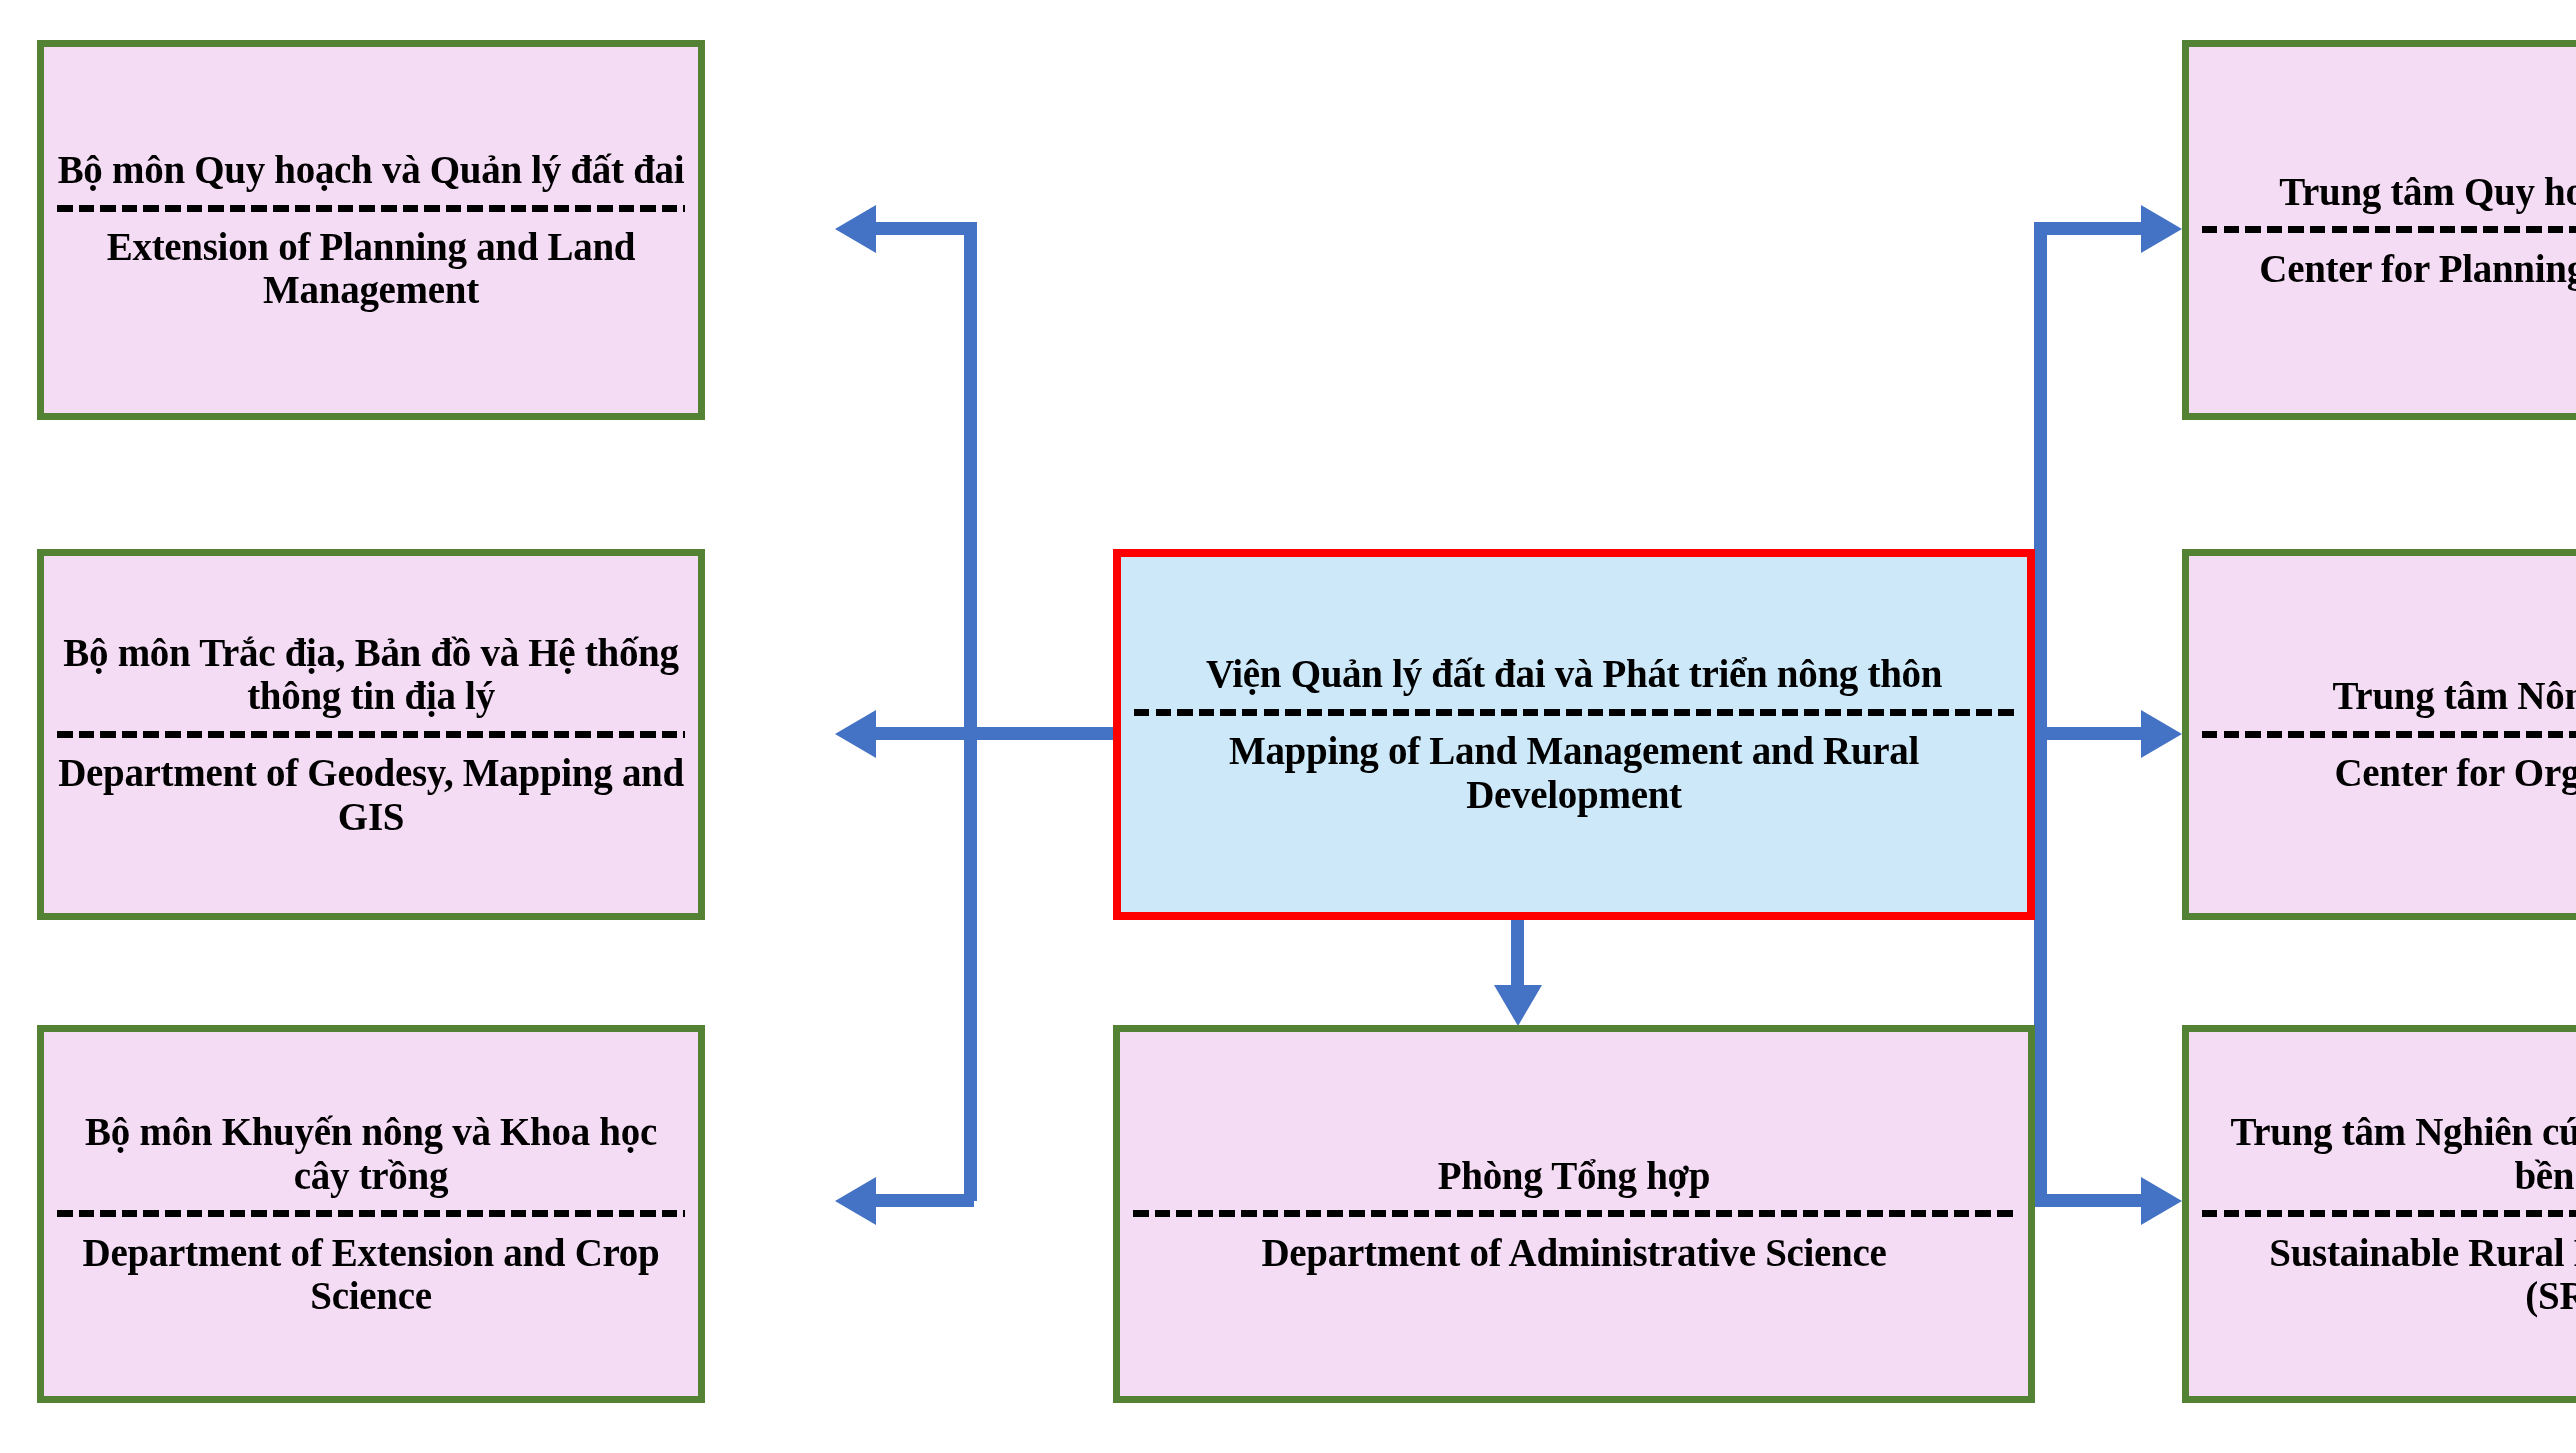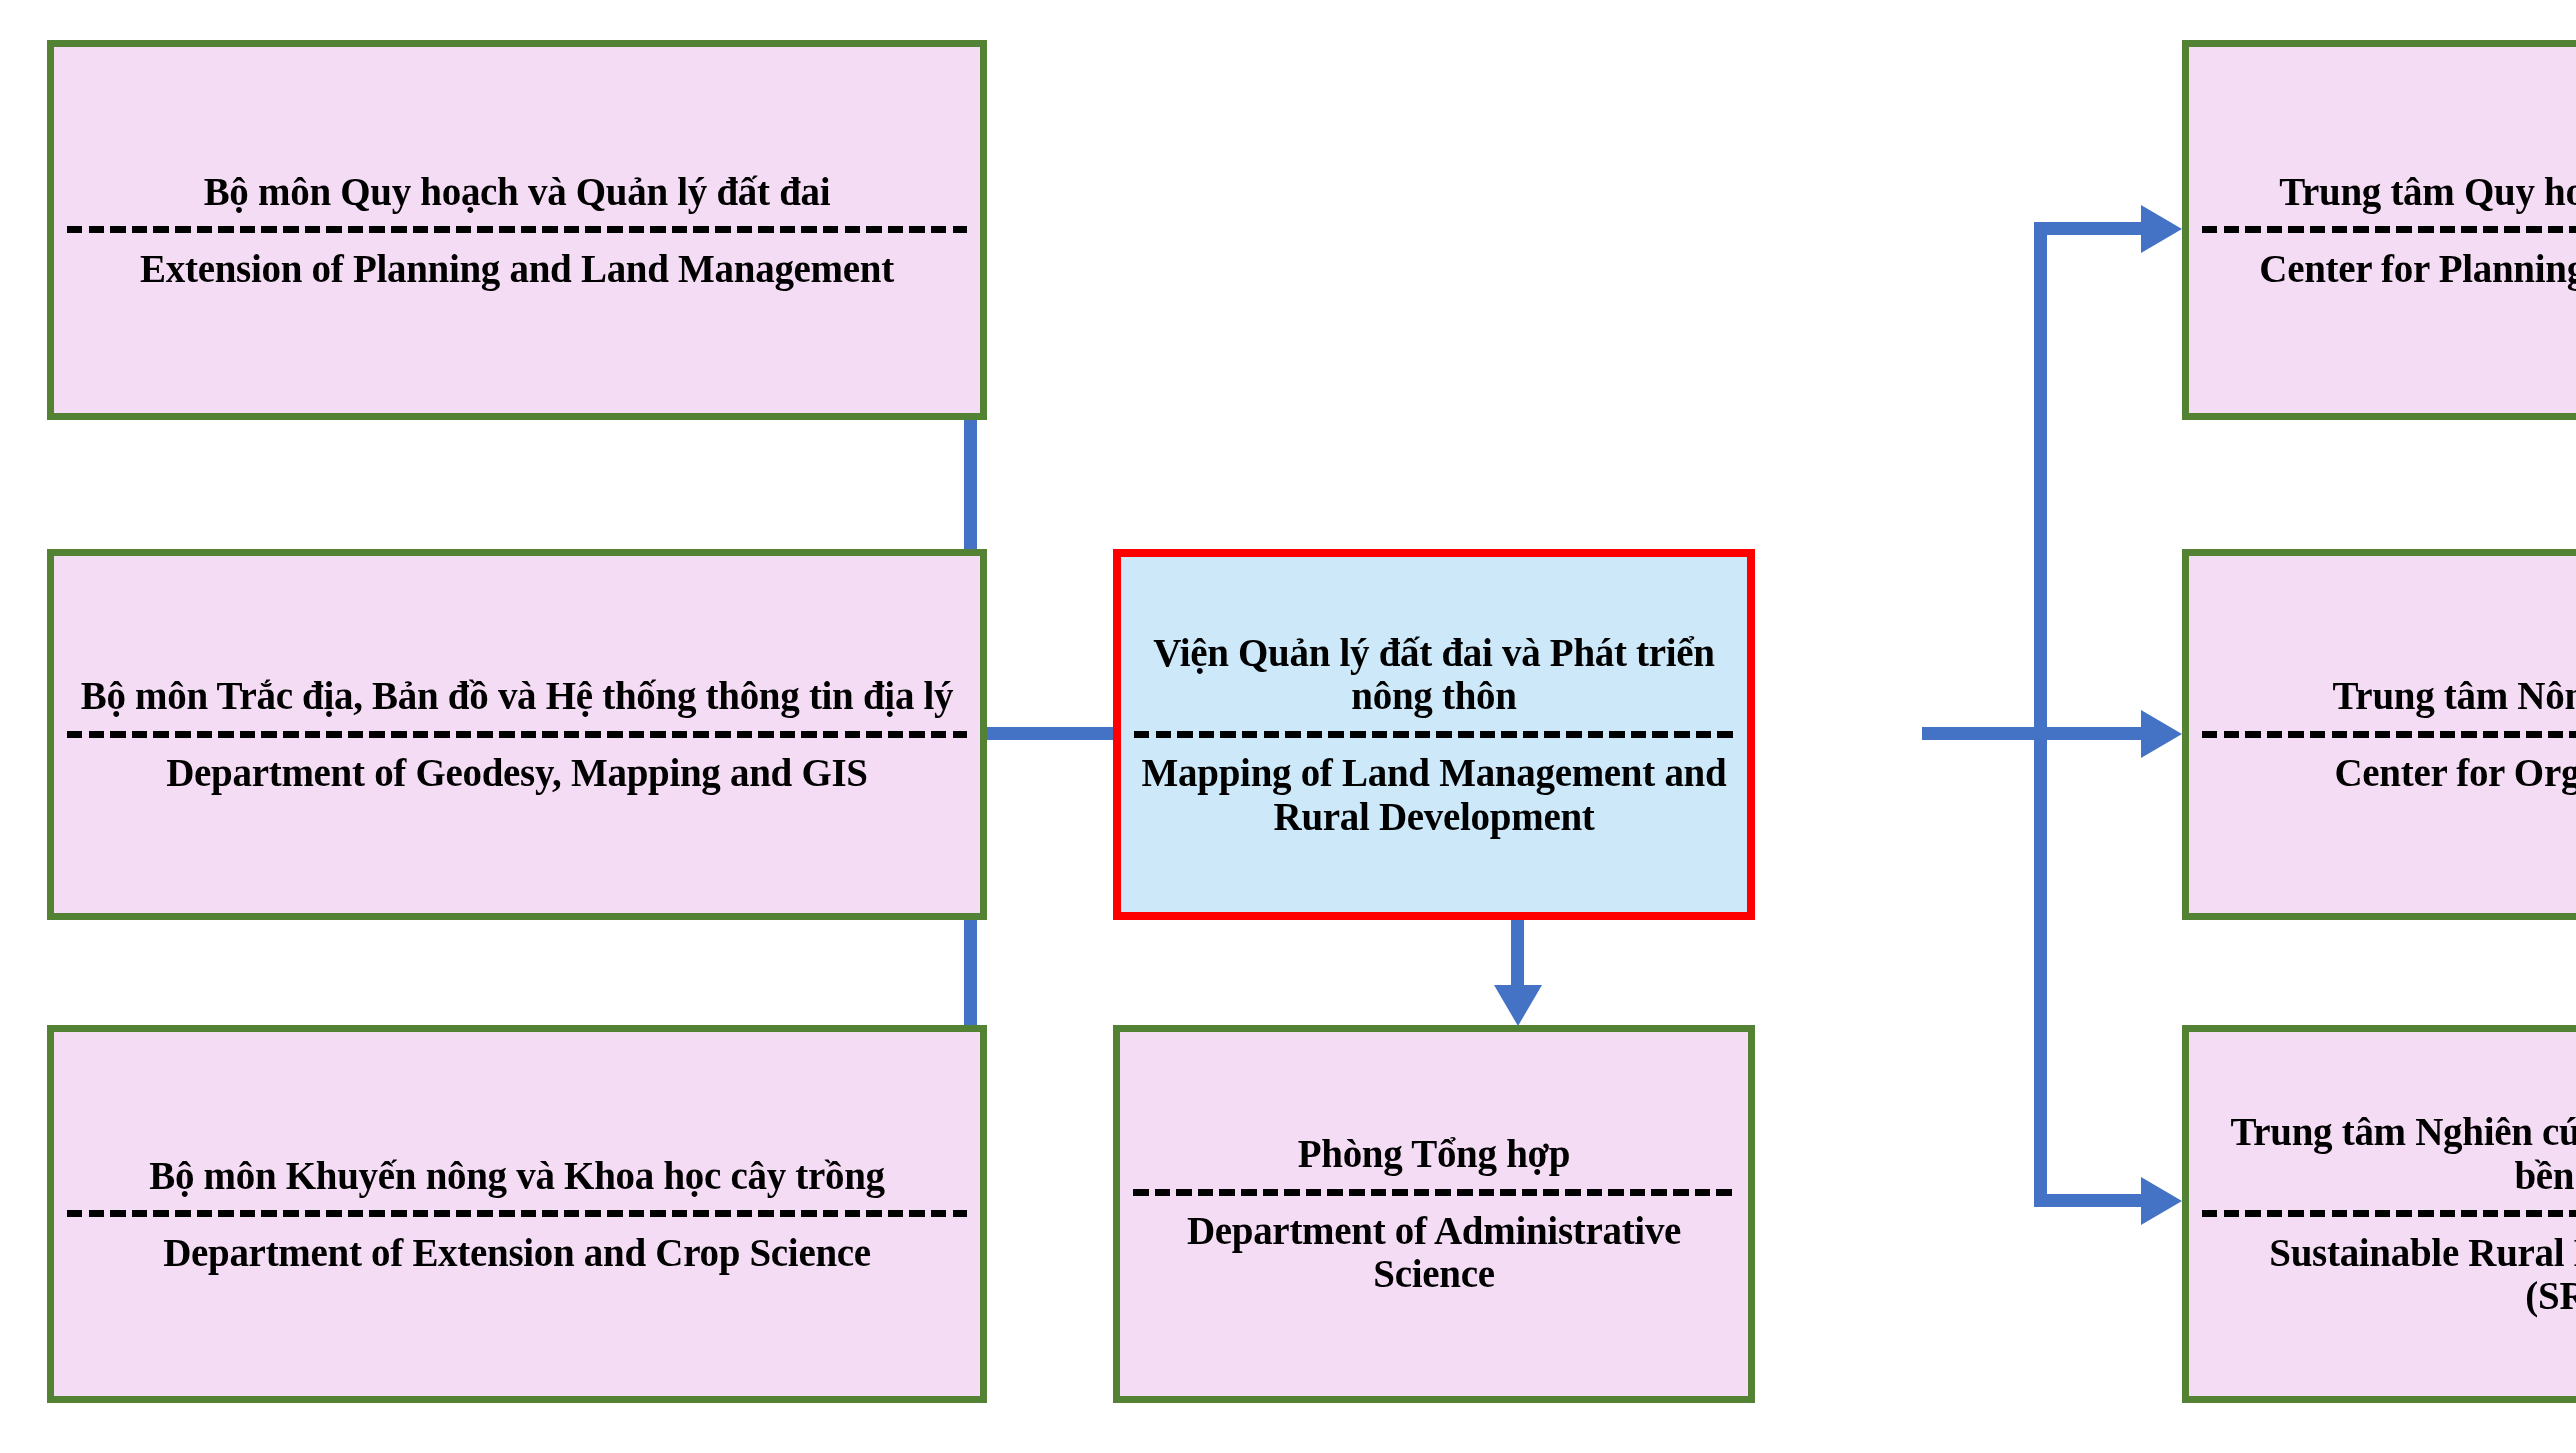--- a/index.html
+++ b/index.html
@@ -44,22 +44,22 @@
     background-image:repeating-linear-gradient(
         to right,
         #000000 0px, #000000 15.5px,
         rgba(0,0,0,0) 15.5px, rgba(0,0,0,0) 21.6px);
     background-size:100% 7.2px;
     background-position:0 center;
     background-repeat:repeat-x;
   }
 
   
-  .col-left   {left:47px;  width:940px;}
-  .col-center {left:1113px;width:642px;}
+  .col-left   {left:37px;  width:668px;}
+  .col-center {left:1113px;width:922px;}
   .col-right  {left:2182px;width:817px;}
 
   .row-top    {top:40px;  height:380px;}
   .row-mid    {top:549px;height:371px;}
   .row-bot    {top:1025px;height:378px;}
 
   
   .conn{position:absolute;background:#4472c4;}
   .conn-v{width:13.4px;}
   .conn-h{height:13.4px;}

